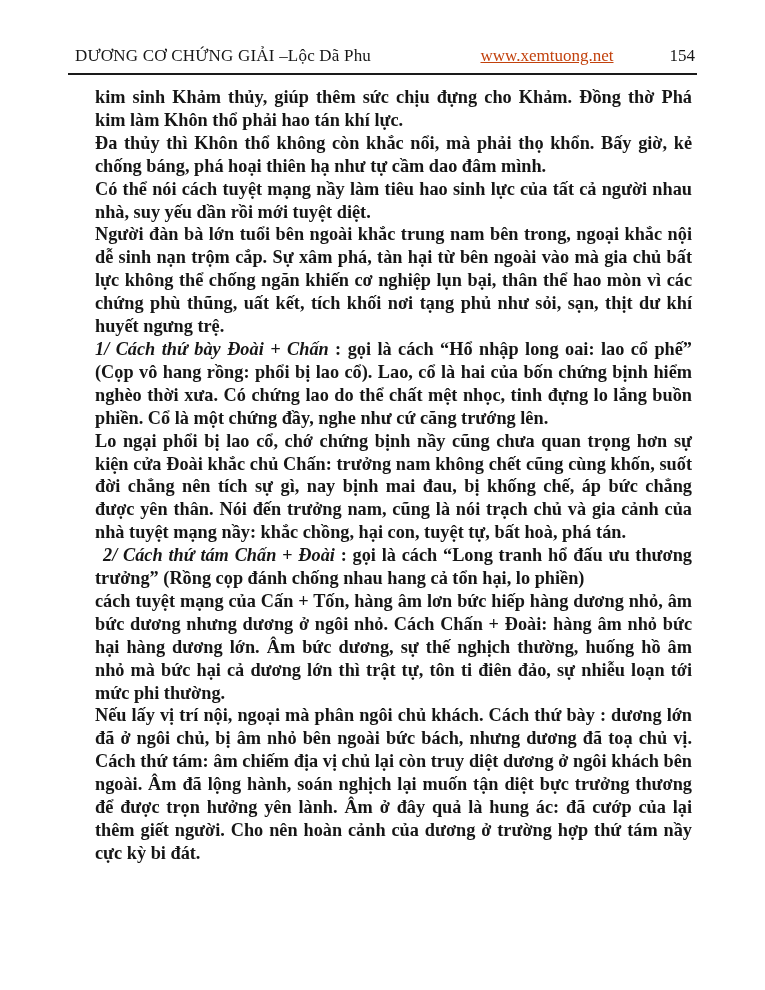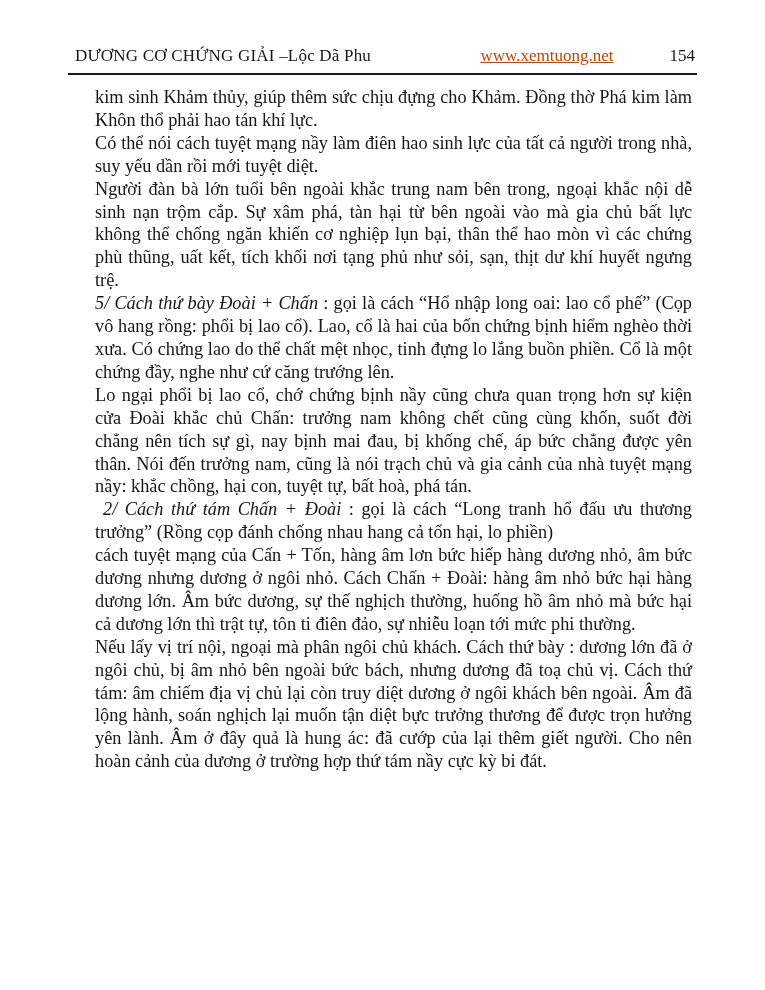--- a/index.html
+++ b/index.html
@@ -45,37 +45,39 @@
   .doc-body {
     margin: 11px 0 0 95px;
     width: 597px;
     font-size: 18.3px;
     line-height: 22.9px;
     text-align: justify;
   }
   .doc-body p.para {
     margin: 0;
     padding: 0;
+    font-weight: bold;
   }
   .doc-body p.para.indent { text-indent: 8px; }
   .doc-body span.italic { font-style: italic; }
 </style>
 </head>
 <body>
 
 <div class="page">
   <div class="header">
     <span class="title">DƯƠNG CƠ CHỨNG GIẢI –Lộc Dã Phu</span>
     <span class="site-link">www.xemtuong.net</span>
     <span class="page-number">154</span>
   </div>
   <div class="header-rule"></div>
   <div class="doc-body">
       <p class="para"><span>kim sinh Khảm thủy, giúp thêm sức chịu đựng cho Khảm. Đồng thờ Phá kim làm Khôn thổ phải hao tán khí lực.</span></p>
-      <p class="para"><span>Có thể nói cách tuyệt mạng nầy làm điên hao sinh lực của tất cả người trong nhà, suy yếu dần rồi mới tuyệt diệt.</span></p>
+      <p class="para"><span>Đa thủy thì Khôn thổ không còn khắc nổi, mà phải thọ khổn. Bấy giờ, kẻ chống báng, phá hoại thiên hạ như tự cầm dao đâm mình.</span></p>
+      <p class="para"><span>Có thể nói cách tuyệt mạng nầy làm tiêu hao sinh lực của tất cả người nhau nhà, suy yếu dần rồi mới tuyệt diệt.</span></p>
       <p class="para"><span>Người đàn bà lớn tuổi bên ngoài khắc trung nam bên trong, ngoại khắc nội dễ sinh nạn trộm cắp. Sự xâm phá, tàn hại từ bên ngoài vào mà gia chủ bất lực không thể chống ngăn khiến cơ nghiệp lụn bại, thân thể hao mòn vì các chứng phù thũng, uất kết, tích khối nơi tạng phủ như sỏi, sạn, thịt dư khí huyết ngưng trệ.</span></p>
-      <p class="para"><span class="italic">5/ Cách thứ bày Đoài + Chấn</span><span> : gọi là cách “Hổ nhập long oai: lao cổ phế” (Cọp vô hang rồng: phổi bị lao cổ). Lao, cổ là hai của bốn chứng bịnh hiểm nghèo thời xưa. Có chứng lao do thể chất mệt nhọc, tinh đựng lo lắng buồn phiền. Cổ là một chứng đầy, nghe như cứ căng trướng lên.</span></p>
+      <p class="para"><span class="italic">1/ Cách thứ bày Đoài + Chấn</span><span> : gọi là cách “Hổ nhập long oai: lao cổ phế” (Cọp vô hang rồng: phổi bị lao cổ). Lao, cổ là hai của bốn chứng bịnh hiểm nghèo thời xưa. Có chứng lao do thể chất mệt nhọc, tinh đựng lo lắng buồn phiền. Cổ là một chứng đầy, nghe như cứ căng trướng lên.</span></p>
       <p class="para"><span>Lo ngại phổi bị lao cổ, chớ chứng bịnh nầy cũng chưa quan trọng hơn sự kiện cửa Đoài khắc chủ Chấn: trưởng nam không chết cũng cùng khốn, suốt đời chẳng nên tích sự gì, nay bịnh mai đau, bị khống chế, áp bức chẳng được yên thân. Nói đến trưởng nam, cũng là nói trạch chủ và gia cảnh của nhà tuyệt mạng nầy: khắc chồng, hại con, tuyệt tự, bất hoà, phá tán.</span></p>
       <p class="para indent"><span class="italic">2/ Cách thứ tám Chấn + Đoài</span><span> : gọi là cách “Long tranh hổ đấu ưu thương trưởng” (Rồng cọp đánh chống nhau hang cả tổn hại, lo phiền)</span></p>
       <p class="para"><span>cách tuyệt mạng của Cấn + Tốn, hàng âm lơn bức hiếp hàng dương nhỏ, âm bức dương nhưng dương ở ngôi nhỏ. Cách Chấn + Đoài: hàng âm nhỏ bức hại hàng dương lớn. Âm bức dương, sự thế nghịch thường, huống hồ âm nhỏ mà bức hại cả dương lớn thì trật tự, tôn ti điên đảo, sự nhiễu loạn tới mức phi thường.</span></p>
       <p class="para"><span>Nếu lấy vị trí nội, ngoại mà phân ngôi chủ khách. Cách thứ bày : dương lớn đã ở ngôi chủ, bị âm nhỏ bên ngoài bức bách, nhưng dương đã toạ chủ vị. Cách thứ tám: âm chiếm địa vị chủ lại còn truy diệt dương ở ngôi khách bên ngoài. Âm đã lộng hành, soán nghịch lại muốn tận diệt bực trưởng thương để được trọn hưởng yên lành. Âm ở đây quả là hung ác: đã cướp của lại thêm giết người. Cho nên hoàn cảnh của dương ở trường hợp thứ tám nầy cực kỳ bi đát.</span></p>
     </div>
 </div>
 
 </body></html>

